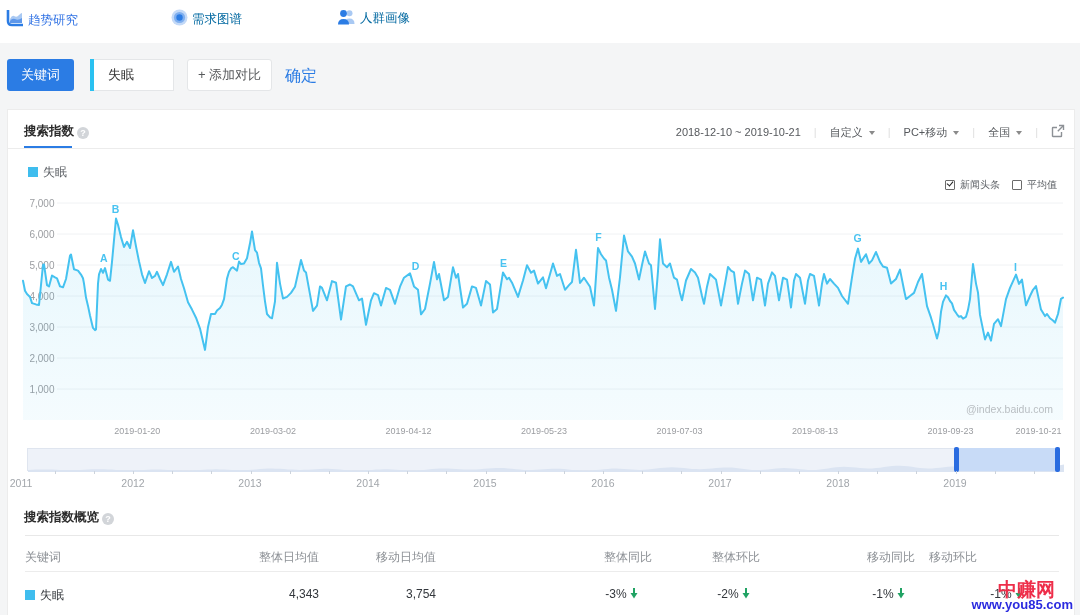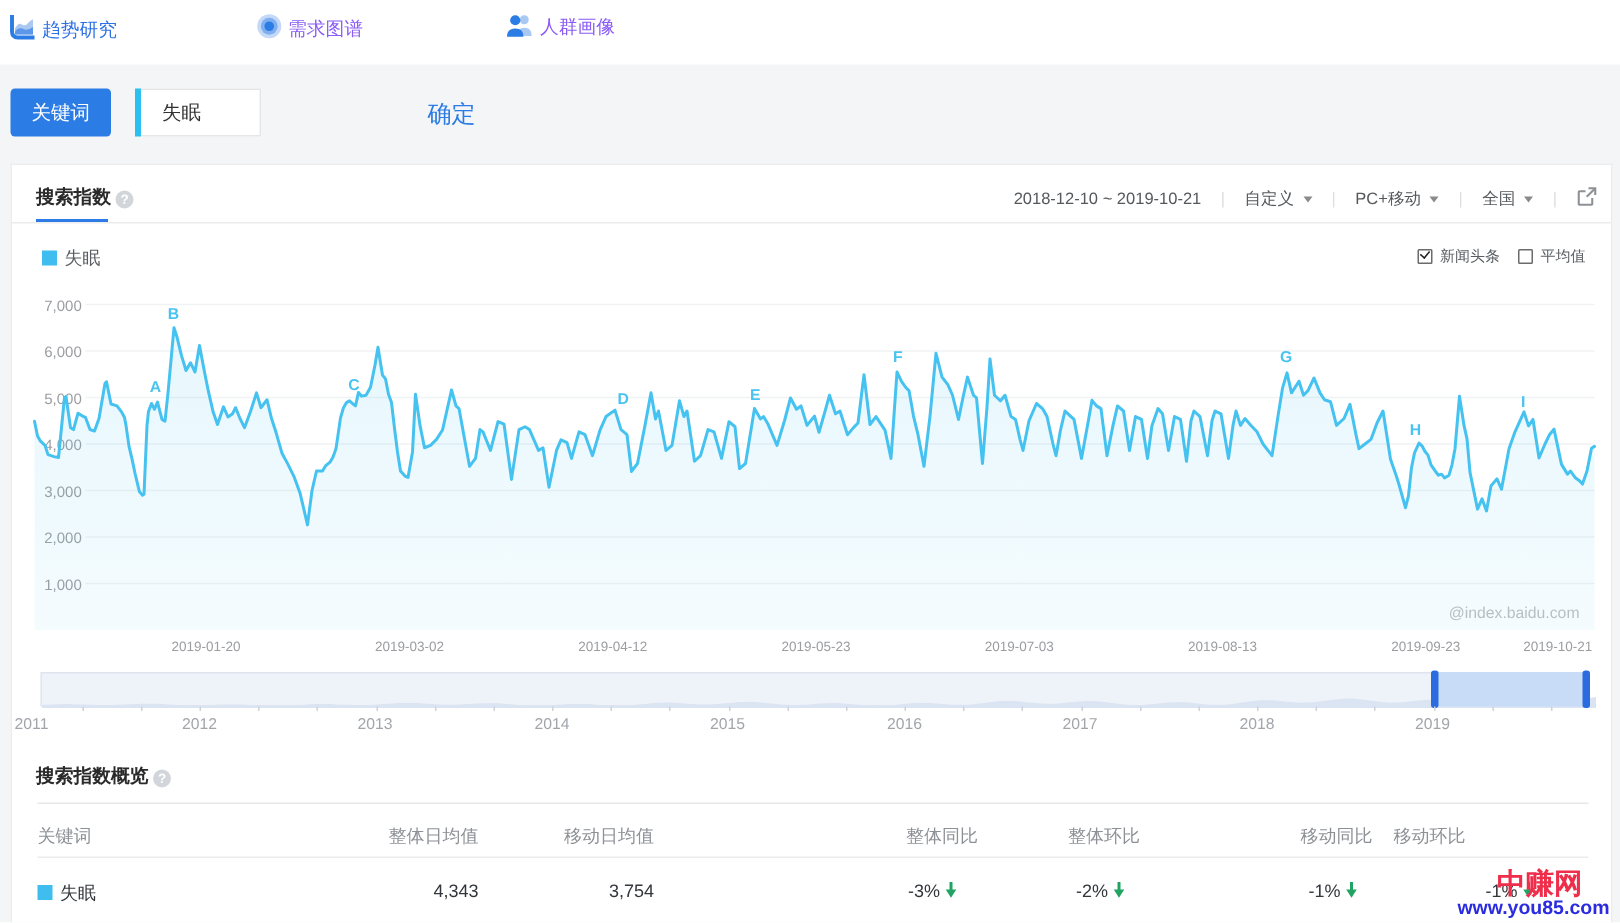--- a/index.html
+++ b/index.html
@@ -1,20 +1,20 @@
 <!DOCTYPE html>
 <html><head>
 <meta charset="utf-8">
 <style>
 * { margin:0; padding:0; box-sizing:border-box; }
 html,body { width:1080px; height:615px; font-family:"Liberation Sans", sans-serif; background:#fff; overflow:hidden; }
 #page { position:relative; width:1080px; height:615px; }
 
 #nav { position:absolute; left:0; top:0; width:1080px; height:43px; background:#fff;padding-left:44px; }
-.navitem { position:absolute; top:9px; height:18px; font-size:12.5px; color:#8b5cf6; }
+.navitem { position:absolute; top:9px; height:18px; font-size:12.5px; color:#0369a1; }
 .navitem .ic { display:inline-block; vertical-align:-3px; margin-right:4px; }
 #nav1 { left:6px; color:#3072e4; }
 #nav2 { left:171px; }
 #nav3 { left:337px; }
 
 #grayband { position:absolute; left:0; top:43px; width:1080px; height:572px; background:#f4f5f6; }
 
 #btn-kw { position:absolute; left:7px; top:59px; width:67px; height:32px; background:#2b7ce4; color:#fff; font-size:13px; border-radius:3px; text-align:center; line-height:32px; }
 #inp { position:absolute; left:90px; top:59px; width:84px; height:32px; background:#fff; border:1px solid #e4e6e8; font-size:13px; color:#333; line-height:30px; }
 #inp .accent { position:absolute; left:-1px; top:-1px; width:4px; height:32px; background:#2ac1f1; }
@@ -27,21 +27,21 @@
 #ch-title { position:absolute; left:16px; top:13px; font-size:12.5px; font-weight:bold; color:#2a2a2a; }
 .qicon { display:inline-block; width:12px; height:12px; border-radius:50%; background:#d2d5d9; color:#fff; font-size:9px; font-weight:bold; text-align:center; line-height:12px; vertical-align:-1px; margin-left:3px; }
 #ch-ctrl { position:absolute; right:9px; top:14px; font-size:11px; color:#55585c; }
 #ch-ctrl .sep { color:#dedede; margin:0 13px; font-size:11px; }
 #ch-ctrl .caret { display:inline-block; width:0; height:0; border-left:3px solid transparent; border-right:3px solid transparent; border-top:4px solid #8a8a8a; vertical-align:1px; margin-left:6px; }
 #tabline { position:absolute; left:16px; top:36px; width:48px; height:2px; background:#2b7ce4; }
 #ch-div { position:absolute; left:0; top:38px; width:1066px; height:1px; background:#ececec; }
 
 #legend { position:absolute; left:20px; top:54px; font-size:12px; color:#5a5e63; }
 #legend .sq { display:inline-block; width:10px; height:10px; background:#3fbdee; margin-right:5px; vertical-align:-1px; }
-#checks { position:absolute; right:17px; top:54px; font-size:10px; color:#5a5e63;margin-left:19px; }
+#checks { position:absolute; right:17px; top:68px; font-size:10px; color:#5a5e63;margin-left:19px; }
 #checks .box { display:inline-block; width:10px; height:10px; border:1px solid #6b6b6b; border-radius:1px; vertical-align:-2px; margin-right:5px; position:relative; background:#fff; }
 #checks .box.c:after { content:""; position:absolute; left:1px; top:0px; width:5px; height:3px; border-left:1.5px solid #222; border-bottom:1.5px solid #222; transform:rotate(-50deg); }
 #checks .gap { display:inline-block; width:12px; }
 
 #chart { position:absolute; left:0px; top:70px; }
 
 #wm { position:absolute; right:21px; top:293px; font-size:10.5px; color:#b9bec2; }
 
 #slider { position:absolute; left:19px; top:338px; width:1033px; height:23px; background:#eef2f9; border:1px solid #dfe5ef; }
 #slider .sel { position:absolute; left:927px; top:-1px; width:105px; height:23px; background:#c8dbf7; }
@@ -80,20 +80,21 @@
             <circle cx="6.5" cy="4.5" r="3.4" fill="#2b7ce4"></circle>
             <path d="M1,15.5 Q1,10 6.5,10 Q12,10 12,15.5 Z" fill="#2b7ce4"></path>
           </svg></span>人群画像</div>
   </div>
   <div id="grayband"></div>
   <div id="btn-kw">关键词</div>
   <div id="inp">
       <div class="accent"></div>
       <div class="t">失眠</div>
     </div>
+  <div id="btn-add">+ 添加对比</div>
   <div id="ok">确定</div>
   <div id="card">
     <div id="ch-title">搜索指数<span class="qicon">?</span></div>
     <div id="ch-ctrl">2018-12-10 ~ 2019-10-21<span class="sep">|</span>自定义<span class="caret"></span><span class="sep">|</span>PC+移动<span class="caret"></span><span class="sep">|</span>全国<span class="caret"></span><span class="sep">|</span><span id="exp"><svg width="14" height="14" viewBox="0 0 14 14" style="vertical-align:-2px">
             <path d="M10.5,8 L10.5,12 Q10.5,12.5 10,12.5 L2,12.5 Q1.5,12.5 1.5,12 L1.5,4 Q1.5,3.5 2,3.5 L6,3.5" fill="none" stroke="#8d9196" stroke-width="1.4"></path>
             <path d="M8,1.5 L12.5,1.5 L12.5,6" fill="none" stroke="#8d9196" stroke-width="1.4"></path>
             <path d="M12.2,1.8 L6.8,7.2" fill="none" stroke="#8d9196" stroke-width="1.4"></path>
           </svg></span></div>
     <div id="tabline"></div>
     <div id="ch-div"></div>

